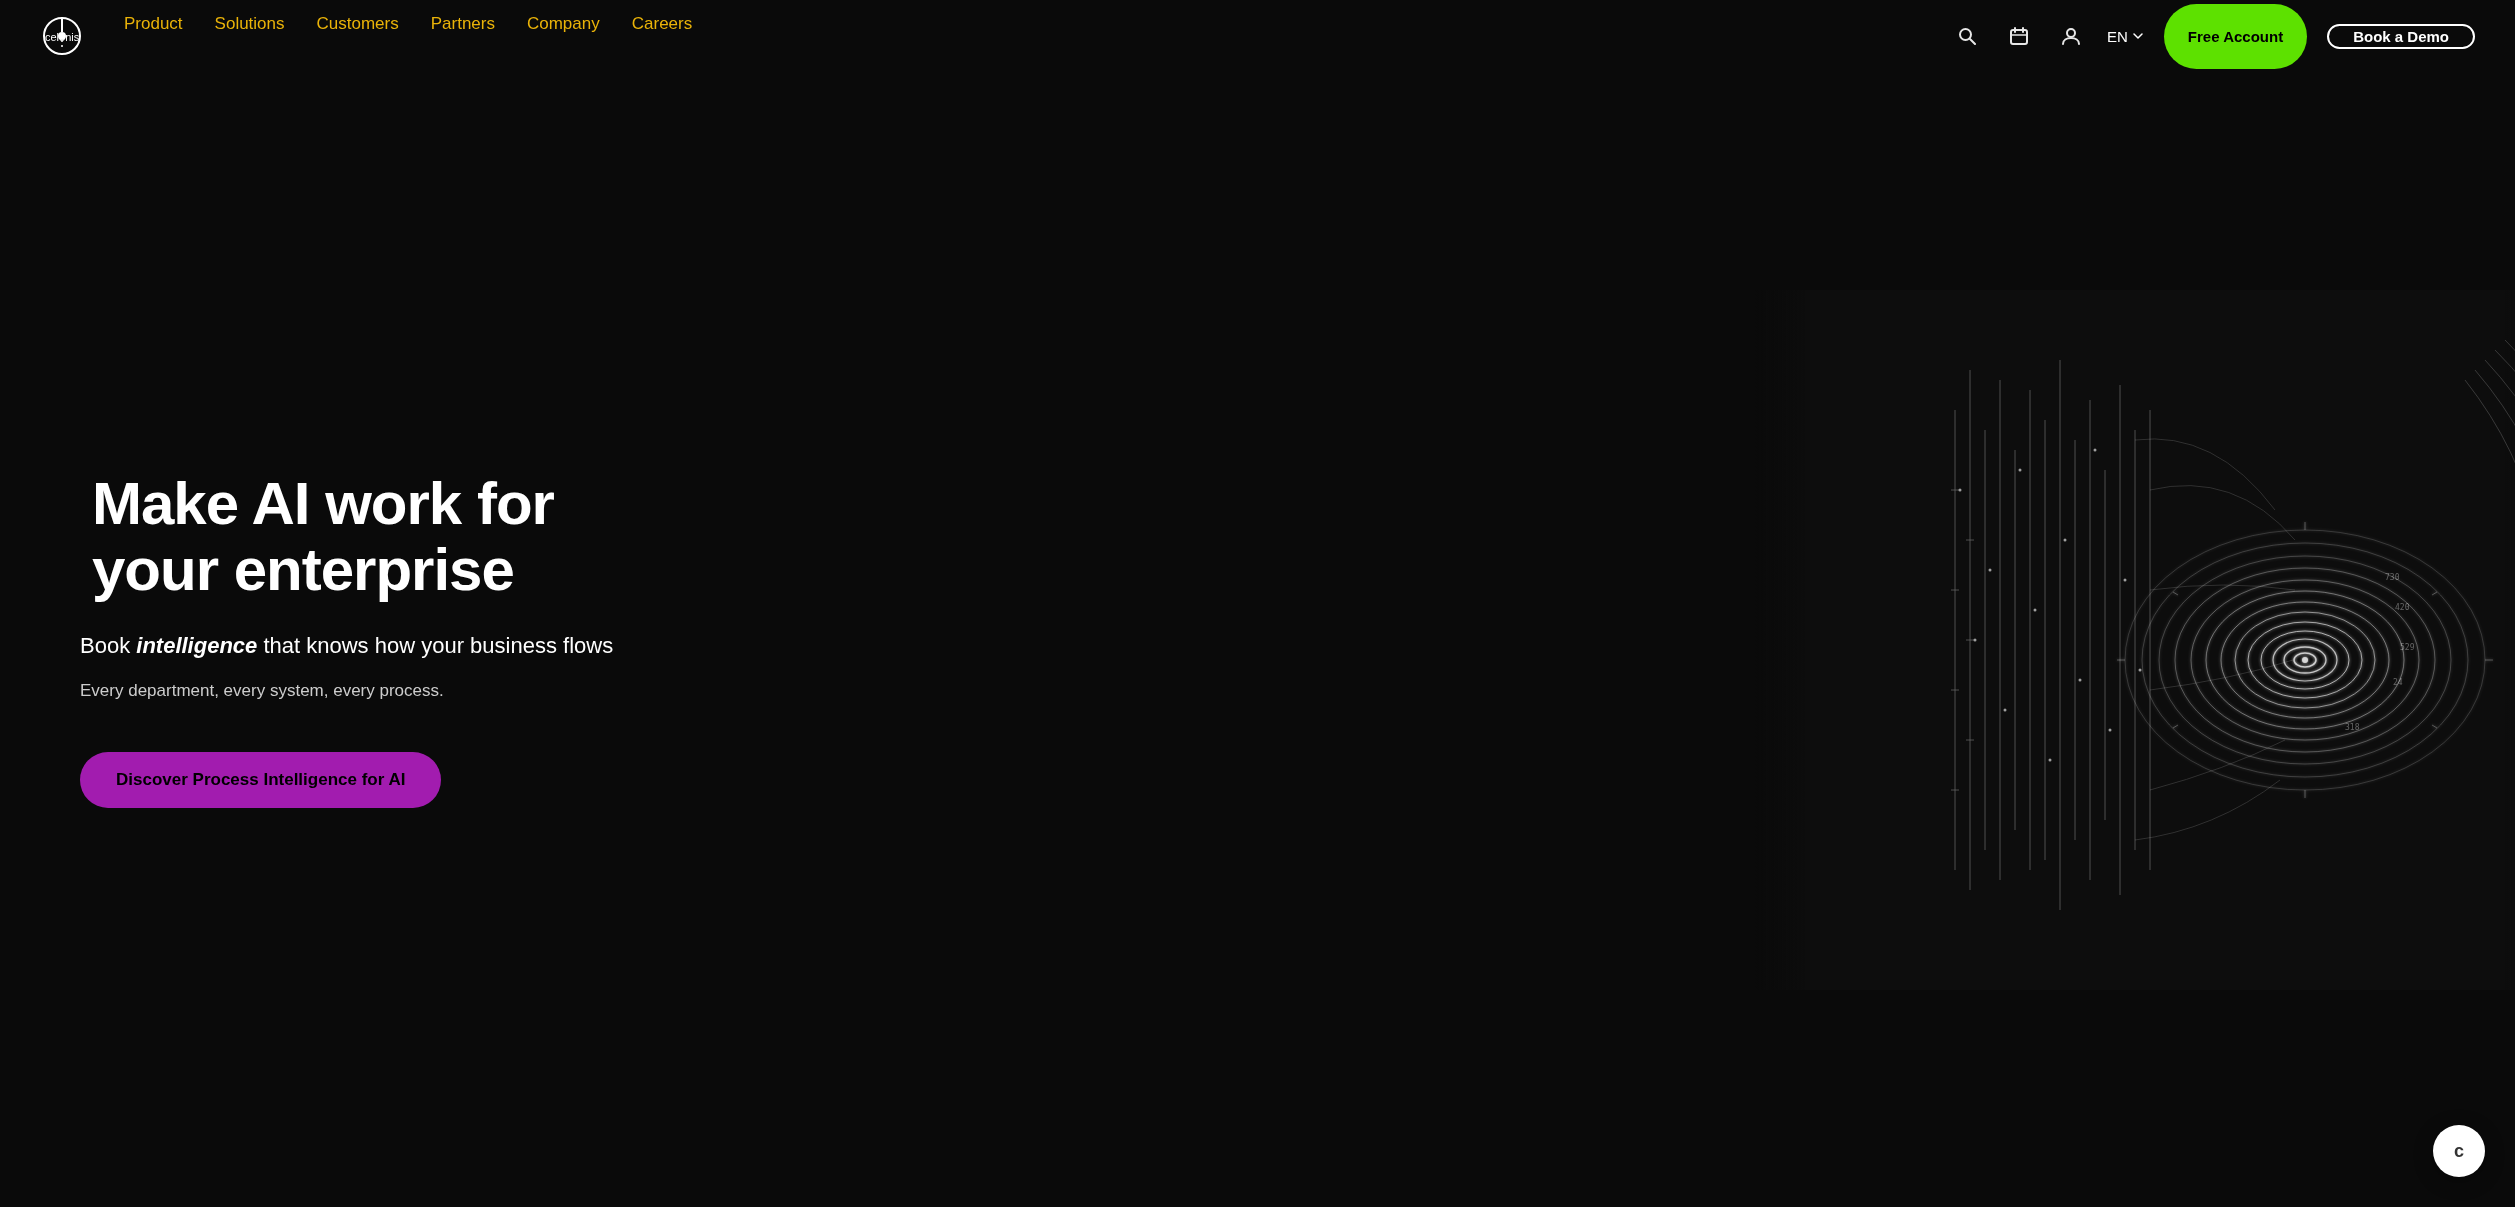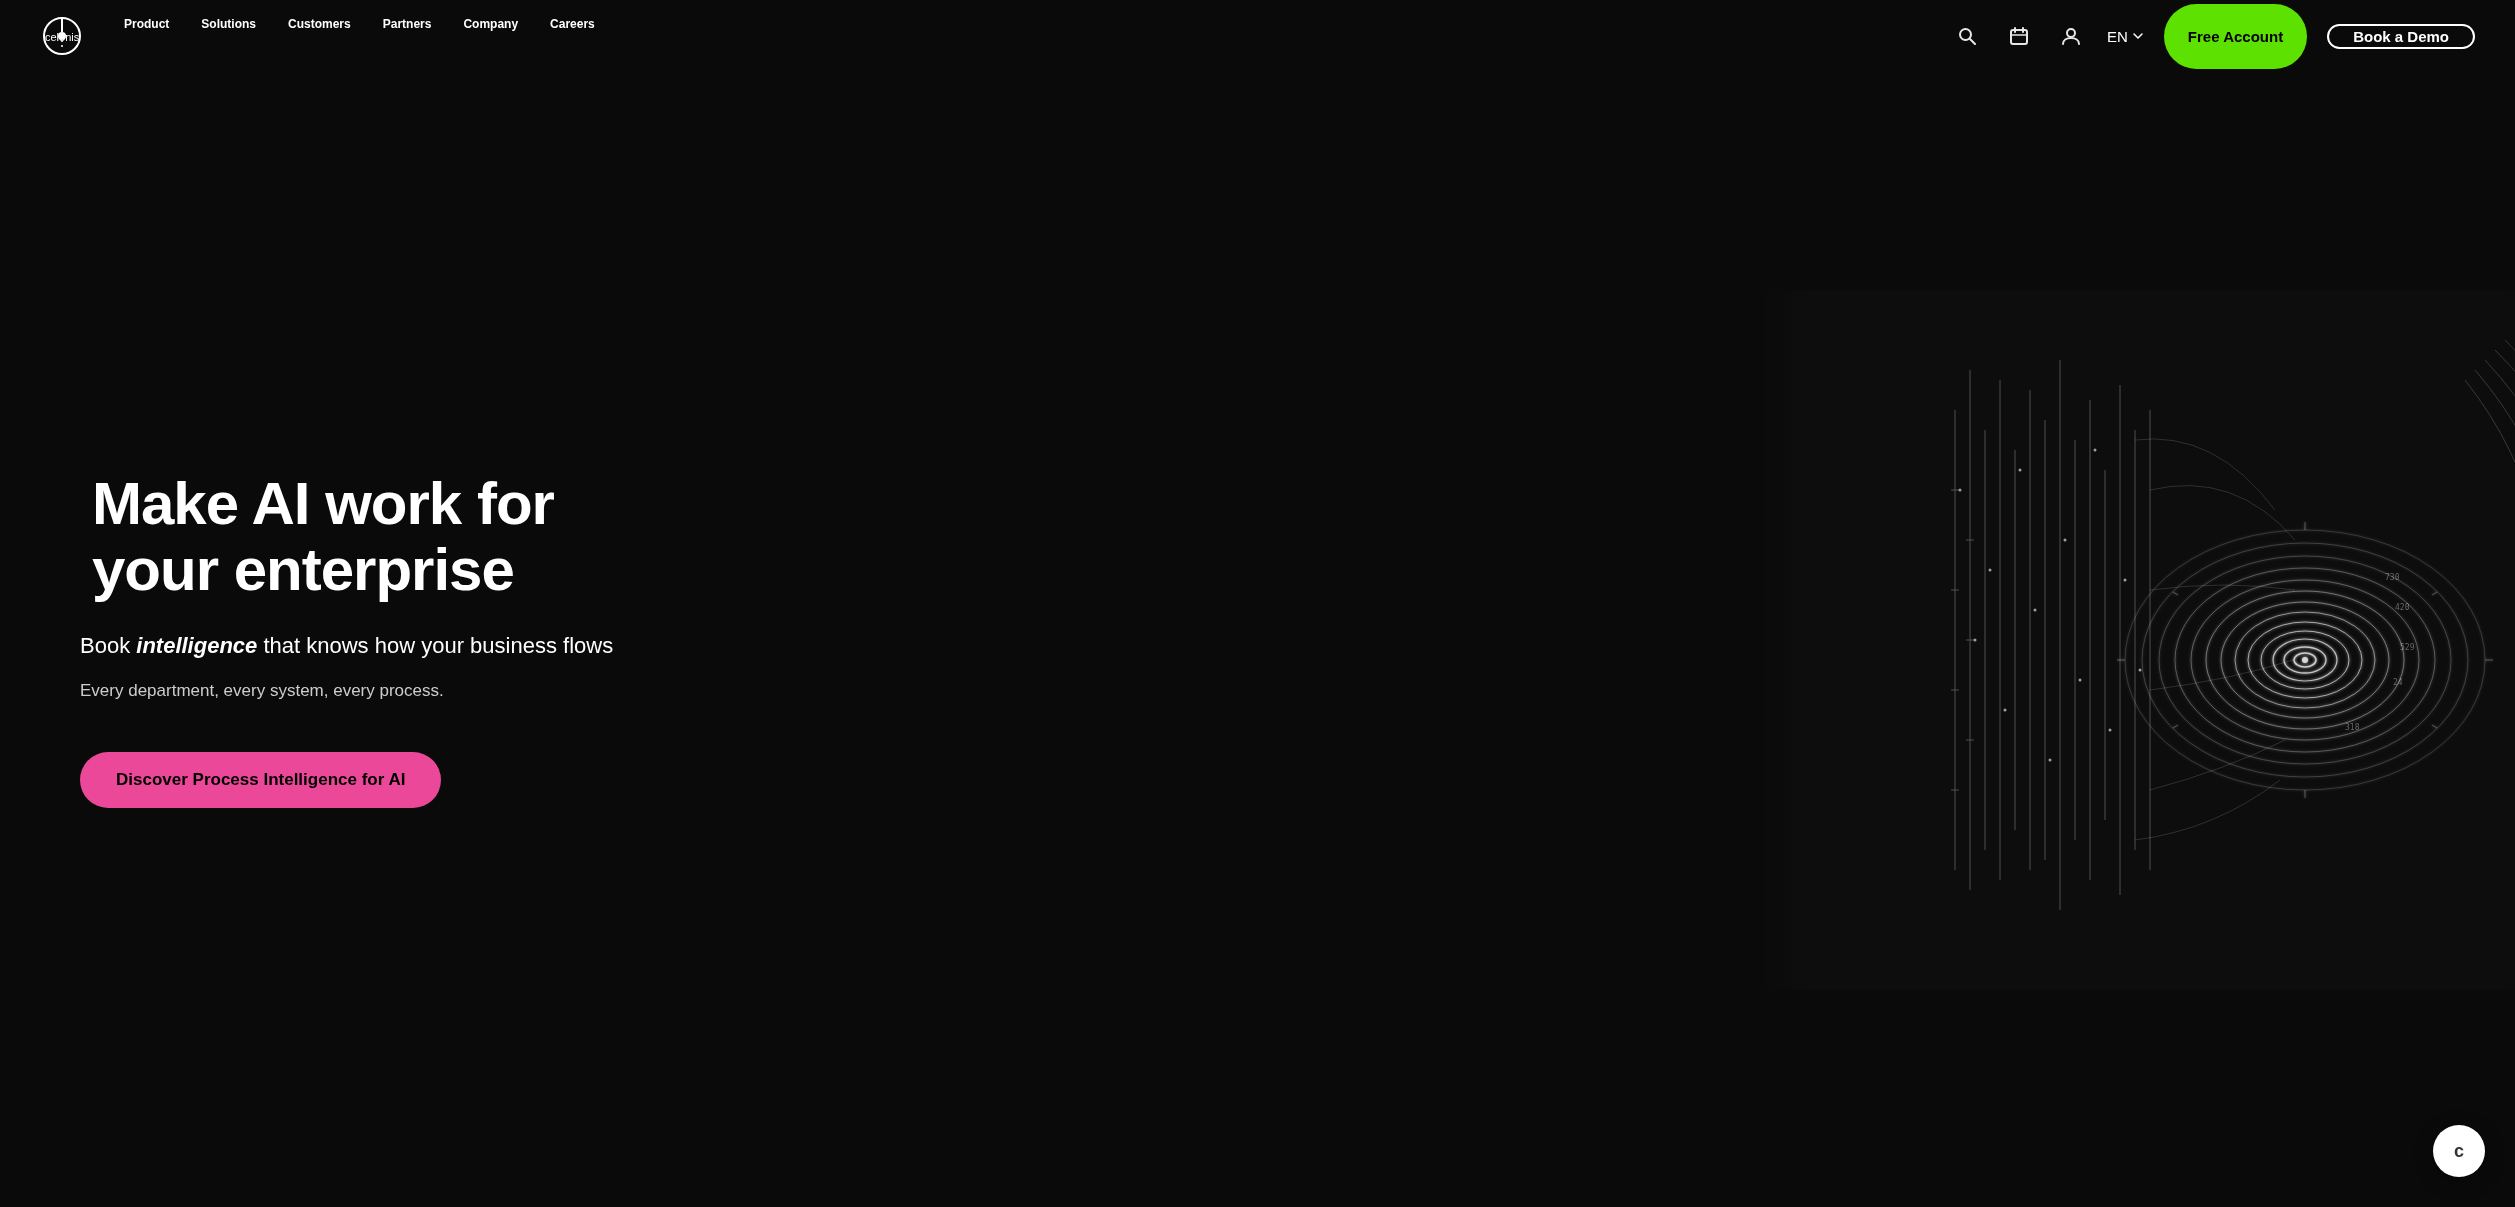--- a/index.html
+++ b/index.html
@@ -45,24 +45,24 @@
     }
 
     .nav-links {
       display: flex;
       align-items: center;
       gap: 32px;
       list-style: none;
     }
 
     .nav-links a {
-      color: #ffffff;
+      color: #eab308;
       text-decoration: none;
-      font-size: 12px;
-      font-weight: 700;
+      font-size: 17px;
+      font-weight: 400;
       white-space: nowrap;
       cursor: pointer;
     }
 
     .nav-right {
       display: flex;
       align-items: center;
       gap: 20px;
     }
 
@@ -154,21 +154,21 @@
     }
 
     .hero-description {
       font-size: 17px;
       color: #ccc;
       margin-bottom: 48px;
       line-height: 1.6;
     }
 
     .btn-cta {
-      background: #ec4899;
+      background: #a21caf;
       color: #000;
       border: none;
       border-radius: 50px;
       padding: 18px 36px;
       font-size: 17px;
       font-weight: 800;
       cursor: pointer;
       display: inline-block;
     }
 

